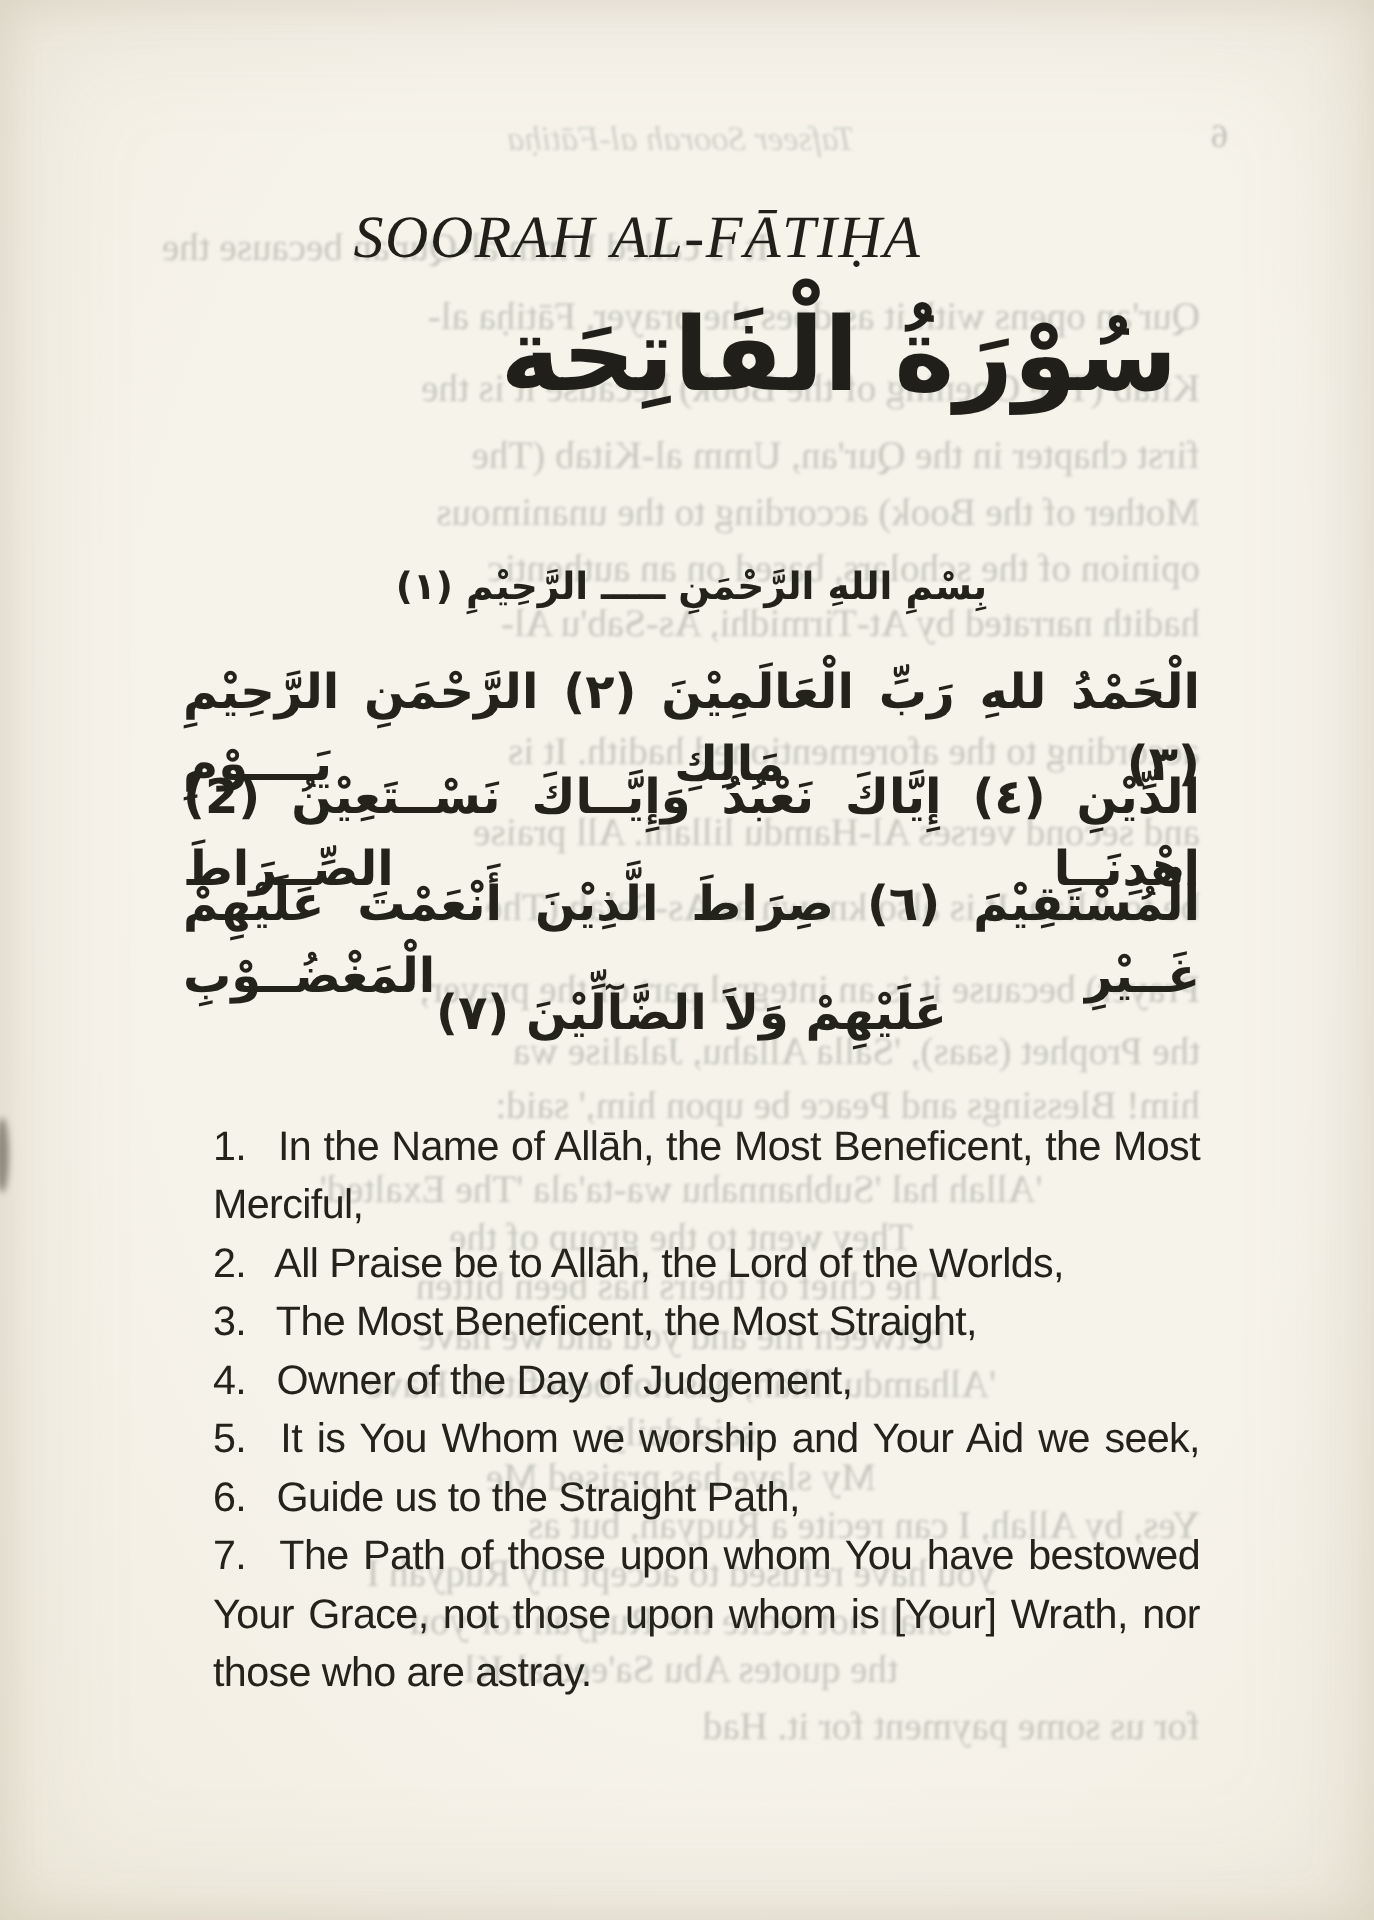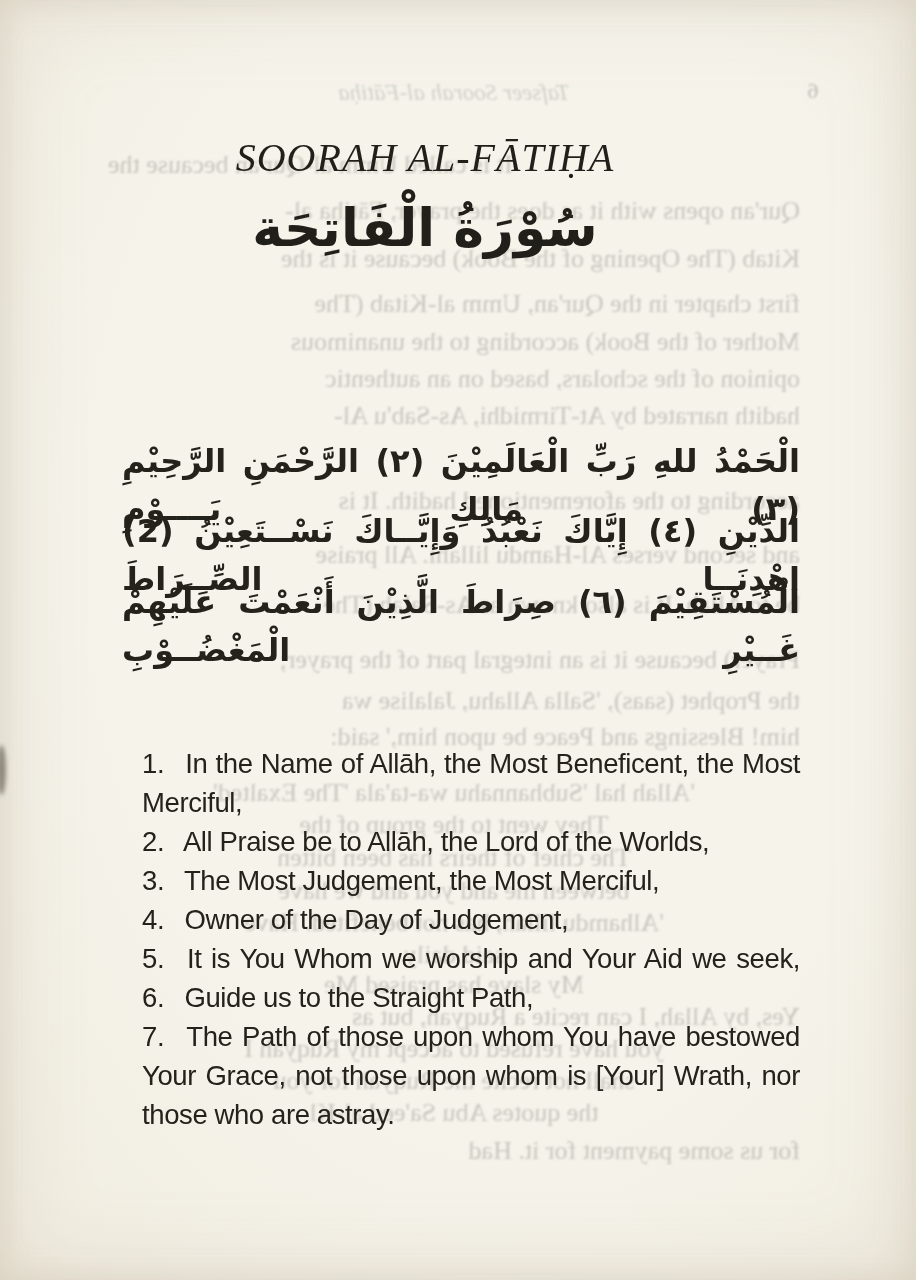--- a/index.html
+++ b/index.html
@@ -45,22 +45,22 @@
   
   .content{position:absolute;inset:0;z-index:3;border-radius:10px;}
   .title{
     position:absolute;left:65px;width:720px;top:134px;margin:0;
     text-align:center;
     font:italic 400 40px "Liberation Serif",serif;
     letter-spacing:1px;color:#201f19;
   }
   .surah-ar{
     position:absolute;left:65px;width:720px;top:198px;
-    text-align:center;direction:rtl;
-    font-family:"DejaVu Sans",sans-serif;font-weight:bold;font-size:52px;
+    text-align:right;direction:rtl;
+    font-family:"DejaVu Sans",sans-serif;font-weight:bold;font-size:68px;
     color:#201f19;
   }
   .ayah{
     position:absolute;left:122px;width:678px;
     direction:rtl;unicode-bidi:embed;
     font-family:"DejaVu Sans",sans-serif;font-weight:bold;
     font-size:32px;line-height:1.5;color:#23221b;
     white-space:nowrap;
   }
   .ayah.jar{white-space:normal;text-align:justify;text-align-last:justify;}
@@ -115,37 +115,39 @@
     <div class="bl c b23">the quotes Abu Sa'eed al-Kl</div>
     <div class="bl b24">for us some payment for it. Had</div>
   </div>
 
   <div class="content">
 
     <h1 class="title">SOORAH AL-FĀTIḤA</h1>
 
     <div class="surah-ar">سُوْرَةُ الْفَاتِحَة</div>
 
+    <div class="ayah cen a1">بِسْمِ اللهِ الرَّحْمَنِ ـــــ الرَّحِيْمِ (١)</div>
     <div class="ayah jar a2">الْحَمْدُ للهِ رَبِّ الْعَالَمِيْنَ (٢) الرَّحْمَنِ الرَّحِيْمِ (٣) مَالِكِ يَــــوْمِ</div>
     <div class="ayah jar a3">الدِّيْنِ (٤) إِيَّاكَ نَعْبُدُ وَإِيَّــاكَ نَسْــتَعِيْنُ (2) اهْدِنَــا الصِّــرَاطَ</div>
     <div class="ayah jar a4">الْمُسْتَقِيْمَ (٦) صِرَاطَ الَّذِيْنَ أَنْعَمْتَ عَلَيْهِمْ غَــيْرِ الْمَغْضُــوْبِ</div>
+    <div class="ayah cen a5">عَلَيْهِمْ وَلاَ الضَّآلِّيْنَ (٧)</div>
 
     <div class="translation">
 
       <p class="titem">
         <span class="tline j"><span class="tnum">1.</span> <span>In the Name of Allāh, the Most Beneficent, the Most</span></span>
         <span class="tline">Merciful,</span>
       </p>
 
       <p class="titem">
         <span class="tline"><span class="tnum">2.</span> <span>All Praise be to Allāh, the Lord of the Worlds,</span></span>
       </p>
 
       <p class="titem">
-        <span class="tline"><span class="tnum">3.</span> <span>The Most Judgement, the Most Merciful,</span></span>
+        <span class="tline"><span class="tnum">3.</span> <span>The Most Beneficent, the Most Straight,</span></span>
       </p>
 
       <p class="titem">
         <span class="tline"><span class="tnum">4.</span> <span>Owner of the Day of Judgement,</span></span>
       </p>
 
       <p class="titem">
         <span class="tline j"><span class="tnum">5.</span> <span>It is You Whom we worship and Your Aid we seek,</span></span>
       </p>
 

